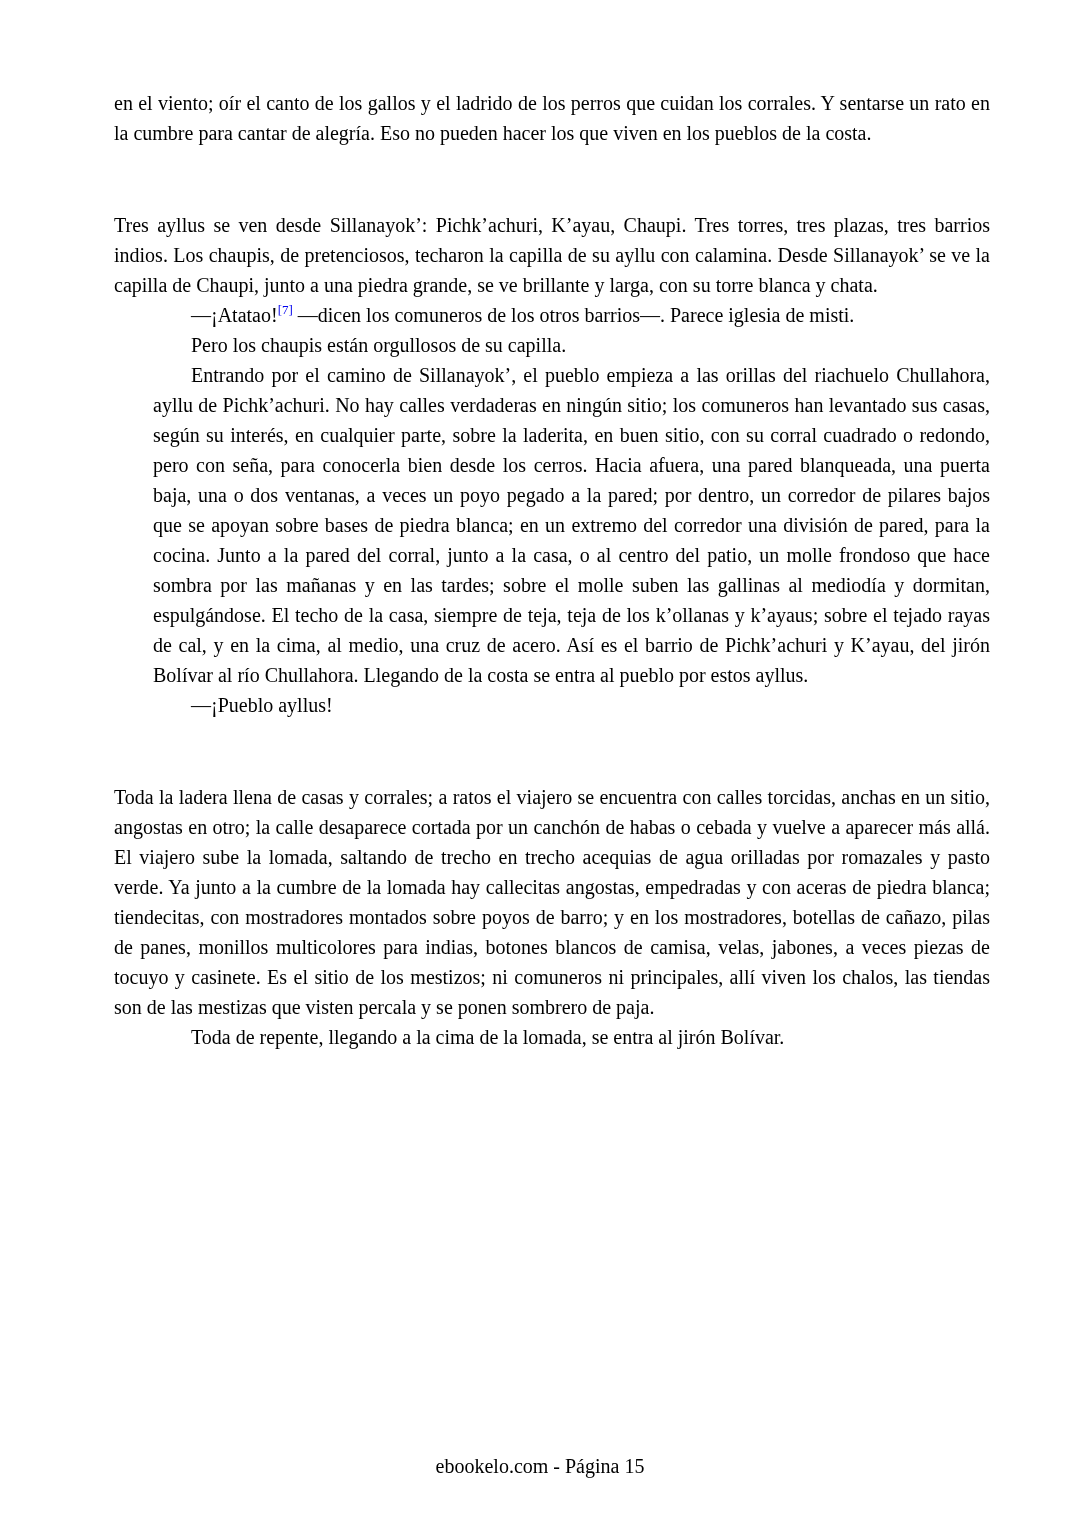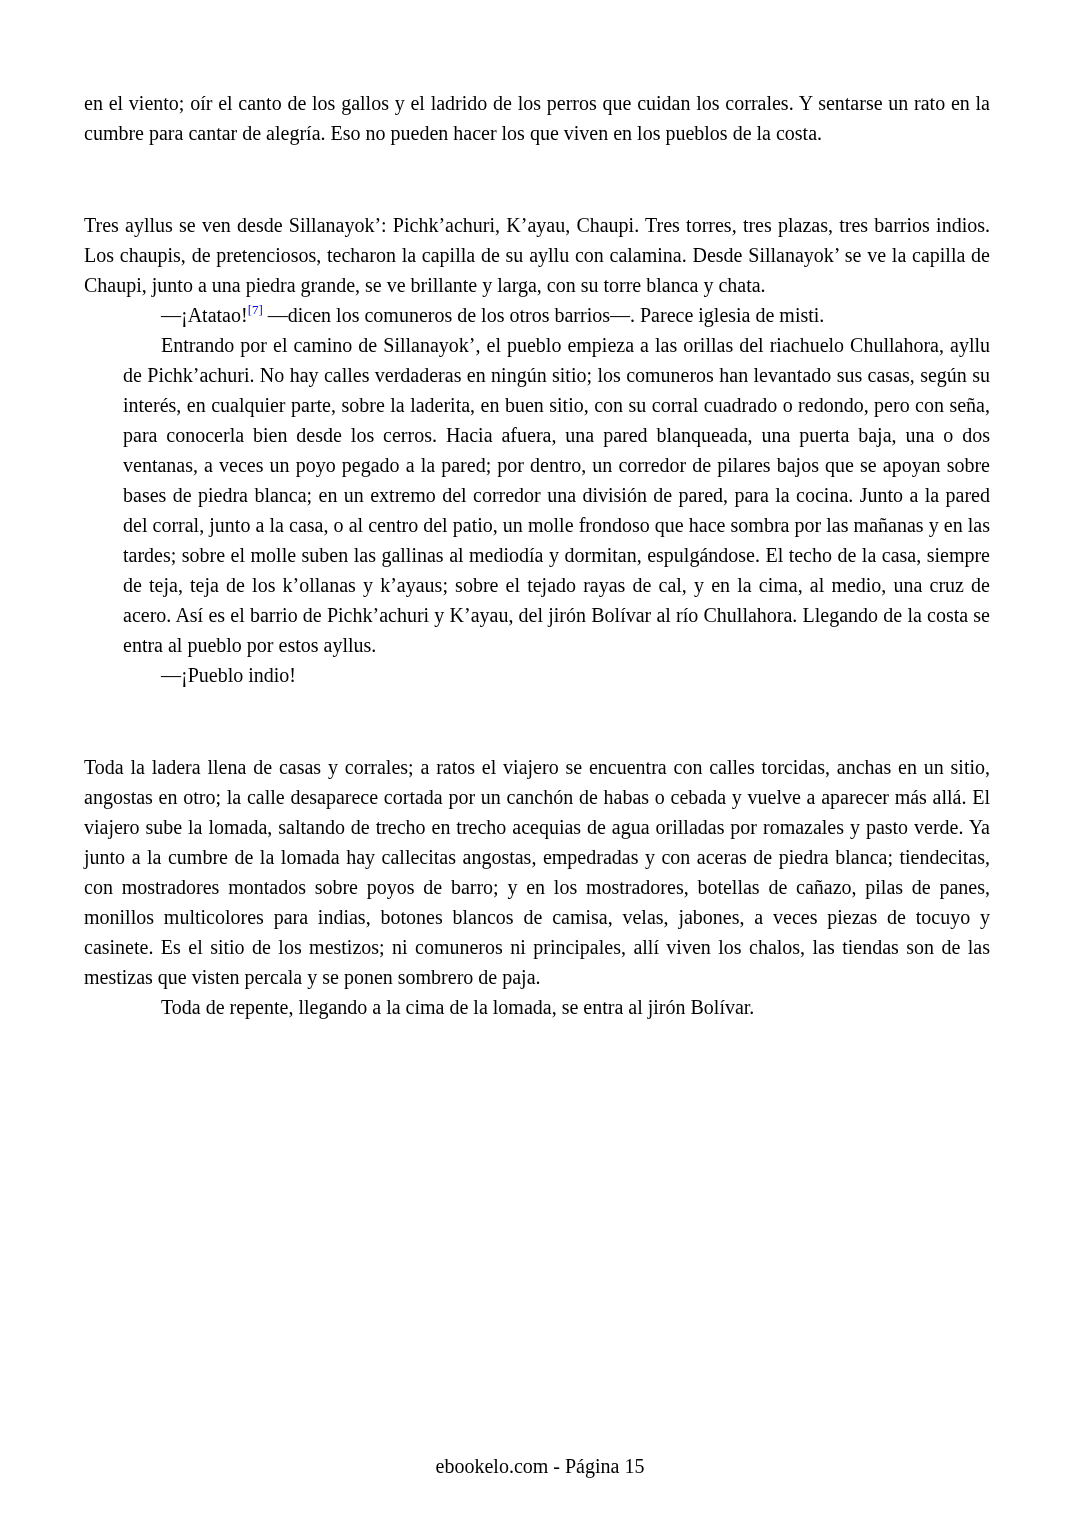--- a/index.html
+++ b/index.html
@@ -7,21 +7,21 @@
     padding: 0;
     background: #ffffff;
   }
   .page {
     position: relative;
     width: 1080px;
     height: 1527px;
     margin: 0 auto;
     background: #ffffff;
     box-sizing: border-box;
-    padding: 88px 90px 120px 84px;
+    padding: 88px 90px 120px 114px;
     color: #000000;
     font-family: "Liberation Serif", "DejaVu Serif", serif;
     font-size: 20px;
     line-height: 30px;
     overflow: hidden;
   }
   .page-text p.para {
     margin: 0;
     text-align: justify;
   }
@@ -53,22 +53,23 @@
 </style>
 </head>
 <body>
 
 <div class="page">
   <main class="page-text">
       <p class="para">en el viento; oír el canto de los gallos y el ladrido de los perros que cuidan los corrales. Y sentarse un rato en la cumbre para cantar de alegría. Eso no pueden hacer los que viven en los pueblos de la costa.</p>
       <div class="section-gap"></div>
       <p class="para">Tres ayllus se ven desde Sillanayok’: Pichk’achuri, K’ayau, Chaupi. Tres torres, tres plazas, tres barrios indios. Los chaupis, de pretenciosos, techaron la capilla de su ayllu con calamina. Desde Sillanayok’ se ve la capilla de Chaupi, junto a una piedra grande, se ve brillante y larga, con su torre blanca y chata.</p>
       <p class="para indent">—¡Atatao!<sup class="footnote-ref"><a class="note-link" href="#" style="color: rgb(0, 0, 238);">[7]</a></sup> —dicen los comuneros de los otros barrios—. Parece iglesia de misti.</p>
+      <p class="para indent">Pero los chaupis están orgullosos de su capilla.</p>
       <p class="para indent">Entrando por el camino de Sillanayok’, el pueblo empieza a las orillas del riachuelo Chullahora, ayllu de Pichk’achuri. No hay calles verdaderas en ningún sitio; los comuneros han levantado sus casas, según su interés, en cualquier parte, sobre la laderita, en buen sitio, con su corral cuadrado o redondo, pero con seña, para conocerla bien desde los cerros. Hacia afuera, una pared blanqueada, una puerta baja, una o dos ventanas, a veces un poyo pegado a la pared; por dentro, un corredor de pilares bajos que se apoyan sobre bases de piedra blanca; en un extremo del corredor una división de pared, para la cocina. Junto a la pared del corral, junto a la casa, o al centro del patio, un molle frondoso que hace sombra por las mañanas y en las tardes; sobre el molle suben las gallinas al mediodía y dormitan, espulgándose. El techo de la casa, siempre de teja, teja de los k’ollanas y k’ayaus; sobre el tejado rayas de cal, y en la cima, al medio, una cruz de acero. Así es el barrio de Pichk’achuri y K’ayau, del jirón Bolívar al río Chullahora. Llegando de la costa se entra al pueblo por estos ayllus.</p>
-      <p class="para indent">—¡Pueblo indio!</p>
+      <p class="para indent">—¡Pueblo ayllus!</p>
       <div class="section-gap"></div>
       <p class="para">Toda la ladera llena de casas y corrales; a ratos el viajero se encuentra con calles torcidas, anchas en un sitio, angostas en otro; la calle desaparece cortada por un canchón de habas o cebada y vuelve a aparecer más allá. El viajero sube la lomada, saltando de trecho en trecho acequias de agua orilladas por romazales y pasto verde. Ya junto a la cumbre de la lomada hay callecitas angostas, empedradas y con aceras de piedra blanca; tiendecitas, con mostradores montados sobre poyos de barro; y en los mostradores, botellas de cañazo, pilas de panes, monillos multicolores para indias, botones blancos de camisa, velas, jabones, a veces piezas de tocuyo y casinete. Es el sitio de los mestizos; ni comuneros ni principales, allí viven los chalos, las tiendas son de las mestizas que visten percala y se ponen sombrero de paja.</p>
       <p class="para indent">Toda de repente, llegando a la cima de la lomada, se entra al jirón Bolívar.</p>
     </main>
   <footer class="page-footer">
     <span>ebookelo.com - Página 15</span>
   </footer>
 </div>
 
 </body></html>

